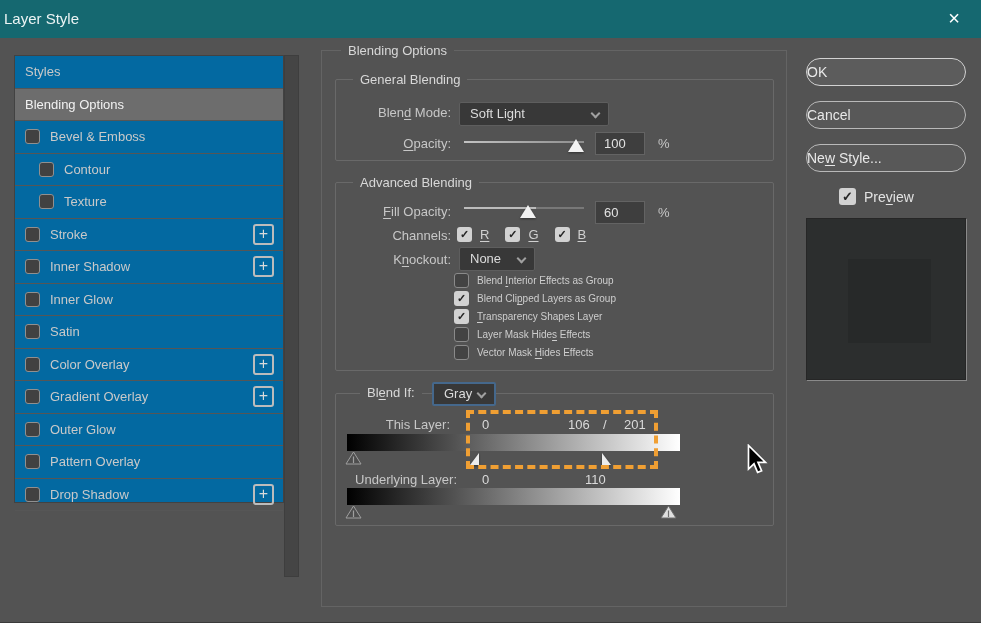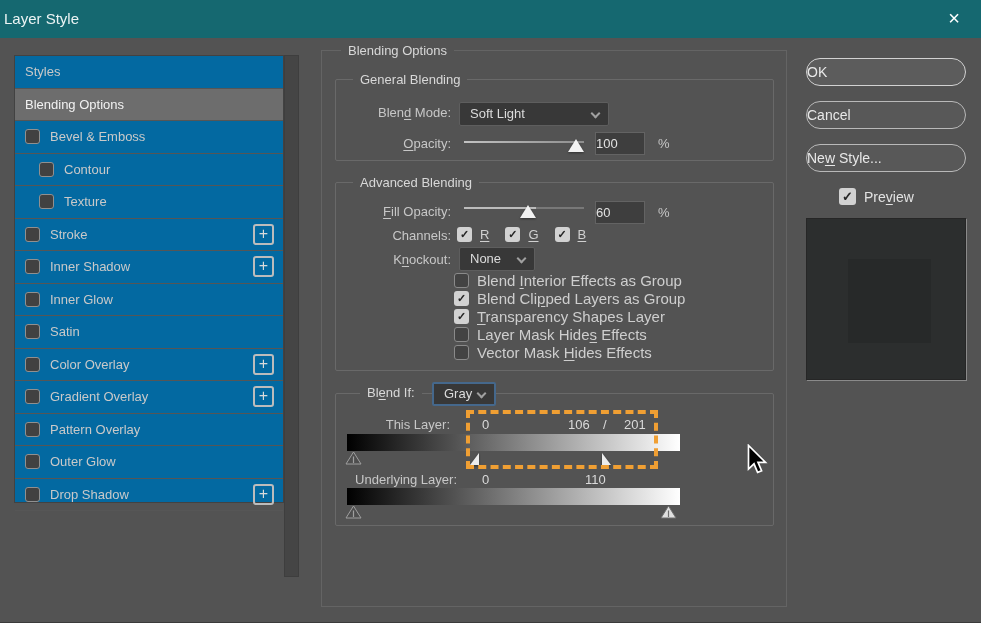--- a/index.html
+++ b/index.html
@@ -34,36 +34,36 @@
   .fs-general{left:13px;top:28px;width:439px;height:82px}
   .fs-advanced{left:13px;top:131px;width:439px;height:189px}
   .fs-blendif{left:13px;top:342px;width:439px;height:133px}
 
   .lab{position:absolute;font-size:13px;color:#c7c7c7;text-align:right;white-space:nowrap}
   .u{text-decoration:underline;text-underline-offset:2px}
   .dropdown{position:absolute;height:24px;background:#383838;border:1px solid #5e5e5e;border-radius:2px;color:#dcdcdc;font-size:13px;line-height:22px;padding-left:10px}
   .dropdown.focus{border:2px solid #45688c;line-height:20px}
   .chev{position:absolute;right:9px;top:7px;width:7px;height:7px;border-right:2px solid #a0a0a0;border-bottom:2px solid #a0a0a0;transform:rotate(45deg)}
   .dropdown.focus .chev{top:6px}
-  .numfield{position:absolute;width:50px;height:23px;background:#3e3e3e;border:1px solid #636363;color:#e2e2e2;font-size:13px;line-height:21px;padding-left:0}
+  .numfield{position:absolute;width:50px;height:23px;background:#3e3e3e;border:1px solid #636363;color:#e2e2e2;font-size:13px;line-height:21px;padding-left:8px}
   .pct{position:absolute;font-size:13px;color:#c7c7c7}
   .slider{position:absolute;width:120px;height:16px}
   .track{position:absolute;left:0;right:0;top:2px;height:2px}
   .thumb{position:absolute;top:0;width:0;height:0;border-left:8px solid transparent;border-right:8px solid transparent;border-bottom:13px solid #f2f2f2;filter:drop-shadow(0 1px 1px rgba(0,0,0,.4))}
 
   .cbl{width:15px;height:15px;border-radius:3px;flex:none;text-align:center;font-size:11px;line-height:15px;font-weight:bold}
   .cbl.on{background:#d2d2d2;color:#262626}
   .cbl.off{background:#434343;border:1px solid #8a8a8a;color:transparent}
   .chanrow{position:absolute;left:121px;top:44px;display:flex;gap:16px}
   .changroup{display:flex;align-items:center}
   .changroup .cbl{margin-right:8px}
   .changroup .cklabel{font-size:13px;color:#d0d0d0;text-decoration:underline;text-underline-offset:2px}
   .optlist{position:absolute;left:118px;top:90px}
   .optrow{display:flex;align-items:center;height:15px;margin-bottom:3px}
-  .optrow .opt-label{margin-left:8px;font-size:15px;color:#cecece;white-space:nowrap}
+  .optrow .opt-label{margin-left:8px;font-size:10px;color:#cecece;white-space:nowrap}
 
   .grad{position:absolute;left:11px;width:333px;height:17px;background:linear-gradient(90deg,#000 0%,#fff 100%)}
   .valspan{position:absolute;font-size:13px;color:#dadada;white-space:nowrap}
   .half-l{position:absolute;width:0;height:0;border-bottom:12px solid #ececec;border-left:9px solid transparent;filter:drop-shadow(0 1px 1px rgba(0,0,0,.45))}
   .half-r{position:absolute;width:0;height:0;border-bottom:12px solid #ececec;border-right:9px solid transparent;filter:drop-shadow(0 1px 1px rgba(0,0,0,.45))}
 
   
   .btn{position:absolute;left:806px;width:160px;height:28px;border-radius:14px;background:#585858;color:#e8e8e8;font-size:14px;text-align:left;line-height:26px;border:1px solid #b9b9b9}
   .btn.primary{border-color:#d2d2d2;background:#5c5c5c}
   .preview-row{position:absolute;left:839px;top:188px;display:flex;align-items:center}
@@ -137,26 +137,26 @@
     <span class="srow-label">Color Overlay</span>
     <span class="plus">+</span>
   </div>
         <div class="srow">
     <span class="cbd"></span>
     <span class="srow-label">Gradient Overlay</span>
     <span class="plus">+</span>
   </div>
         <div class="srow">
     <span class="cbd"></span>
+    <span class="srow-label">Outer Glow</span>
+
+  </div>
+        <div class="srow">
+    <span class="cbd"></span>
     <span class="srow-label">Pattern Overlay</span>
-
-  </div>
-        <div class="srow">
-    <span class="cbd"></span>
-    <span class="srow-label">Outer Glow</span>
 
   </div>
         <div class="srow">
     <span class="cbd"></span>
     <span class="srow-label">Drop Shadow</span>
     <span class="plus">+</span>
   </div>
       </div>
   </div>
   <div class="scrollbar"></div>

